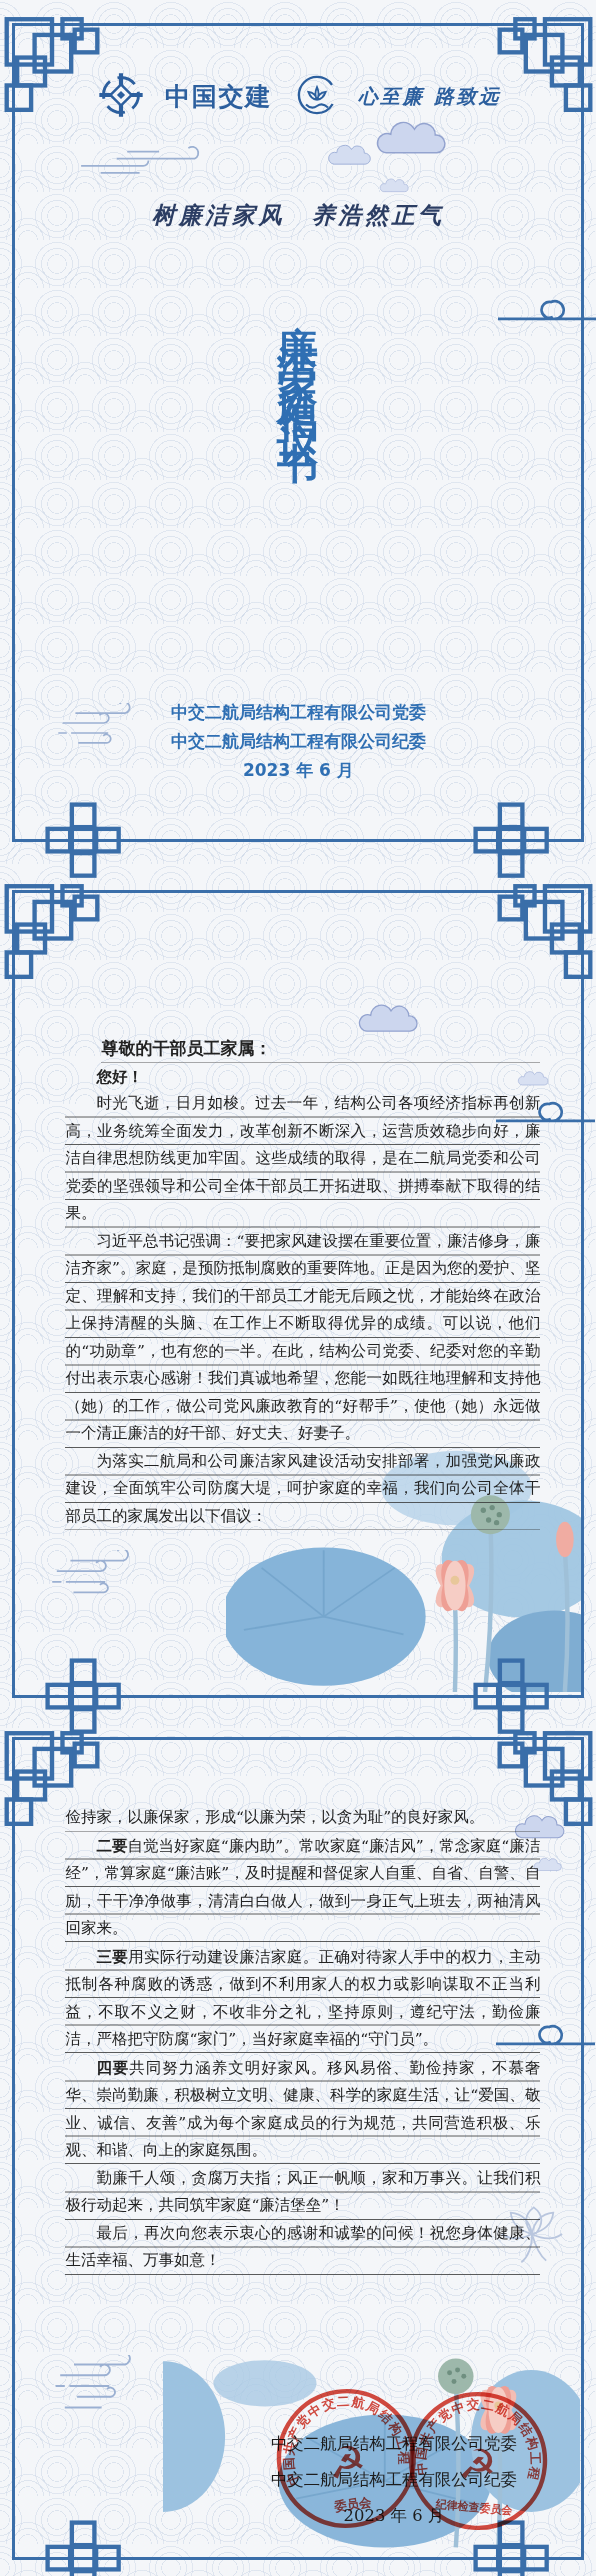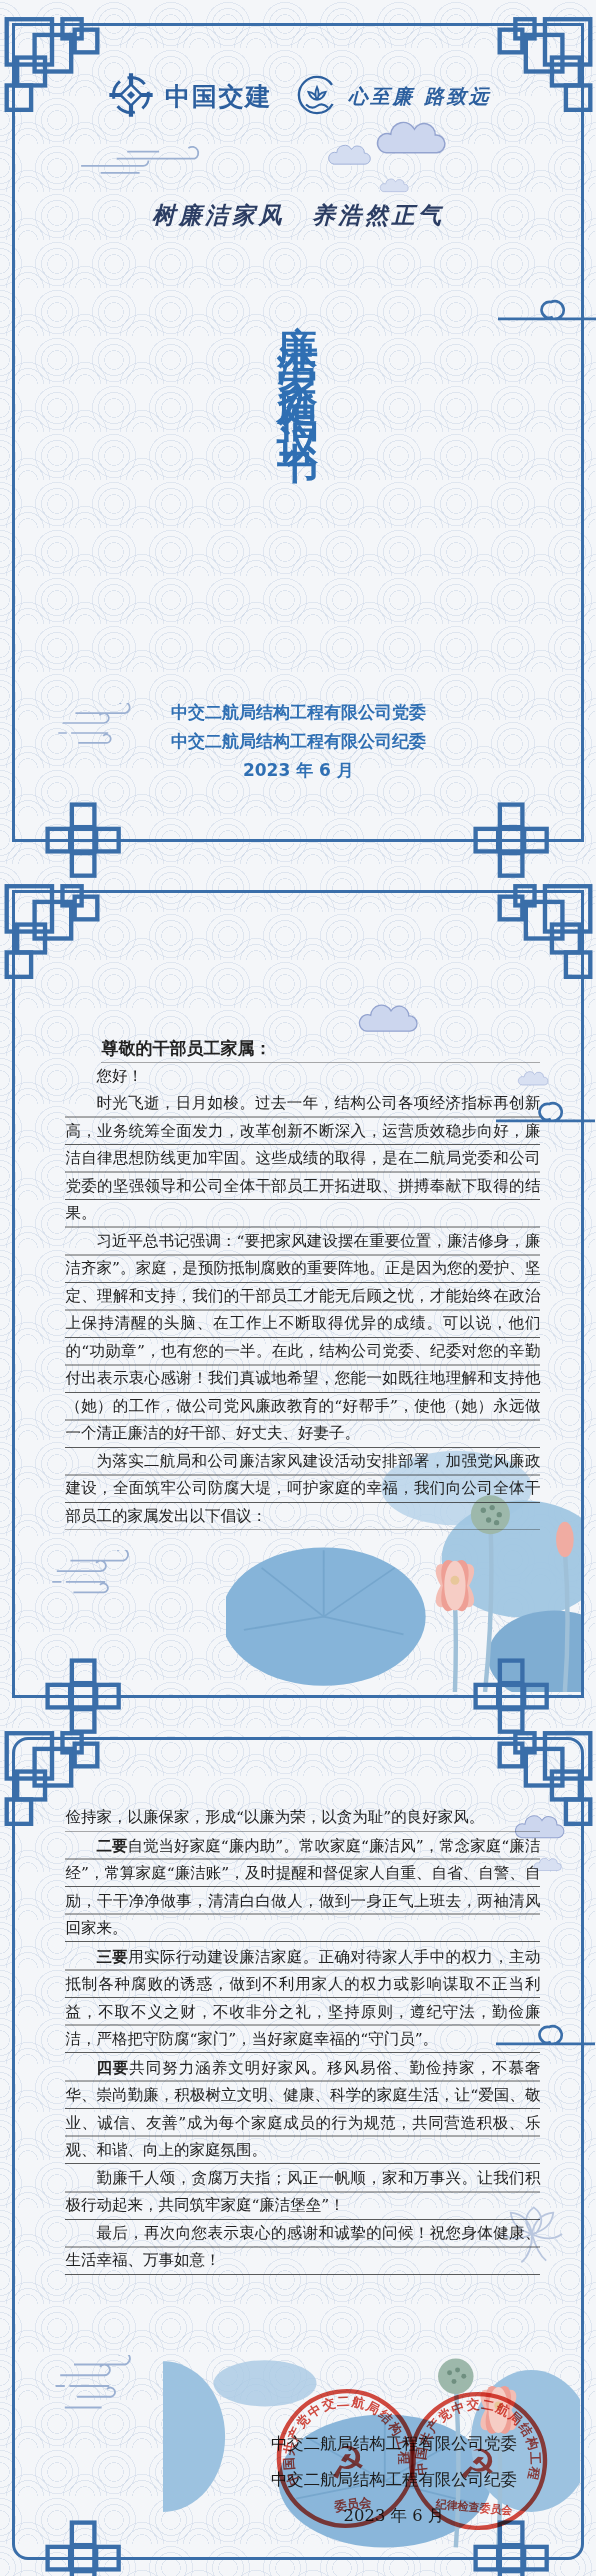--- a/index.html
+++ b/index.html
@@ -7,48 +7,48 @@
   .page{position:relative;width:597px;height:2576px;overflow:hidden;
     background-color:#f4f6f9;
     background-image:
       radial-gradient(circle at 28px 48px, transparent 9px, rgba(199,211,228,.55) 9px, rgba(199,211,228,.55) 9.8px, transparent 9.8px, transparent 15px, rgba(199,211,228,.5) 15px, rgba(199,211,228,.5) 16px, transparent 16px, transparent 21px, rgba(199,211,228,.45) 21px, rgba(199,211,228,.45) 22px, transparent 22px),
       radial-gradient(circle at 0px 24px, transparent 9px, rgba(199,211,228,.55) 9px, rgba(199,211,228,.55) 9.8px, transparent 9.8px, transparent 15px, rgba(199,211,228,.5) 15px, rgba(199,211,228,.5) 16px, transparent 16px, transparent 21px, rgba(199,211,228,.45) 21px, rgba(199,211,228,.45) 22px, transparent 22px),
       radial-gradient(circle at 57px 24px, transparent 9px, rgba(199,211,228,.55) 9px, rgba(199,211,228,.55) 9.8px, transparent 9.8px, transparent 15px, rgba(199,211,228,.5) 15px, rgba(199,211,228,.5) 16px, transparent 16px, transparent 21px, rgba(199,211,228,.45) 21px, rgba(199,211,228,.45) 22px, transparent 22px);
     background-size:57px 48px;}
   .panel{position:absolute;left:12.4px;width:572px;border:3.6px solid #3a6ea9;box-sizing:border-box;}
   #panel-cover{top:23px;height:819px;}
   #panel-letter1{top:890px;height:808px;}
-  #panel-letter2{top:1737px;height:823px;border-radius:16px;}
+  #panel-letter2{top:1737px;height:823px;}
   .corner{position:absolute;line-height:0;z-index:4;pointer-events:none;}
   .corner.tl{top:-12.4px;left:-12.4px;}
   .corner.tr{top:-12.4px;right:-12.4px;transform:scaleX(-1);}
   .corner.bl{bottom:-41px;left:30px;}
   .corner.br{bottom:-41px;right:30px;}
   .decor{position:absolute;line-height:0;pointer-events:none;}
   
   .logo-row{position:absolute;top:44px;left:0;width:100%;display:flex;justify-content:center;align-items:center;gap:23px;z-index:2;}
-  .logo-unit{display:flex;align-items:center;gap:9px;}
+  .logo-unit{display:flex;align-items:center;gap:19px;}
   .cccc-word{font-size:25px;font-weight:bold;color:#2c5f9e;letter-spacing:1.8px;}
   .callig{font-size:19.5px;font-weight:bold;font-style:italic;color:#2c5f9e;font-family:"DejaVu Serif",serif;letter-spacing:2.7px;}
   .slogan{position:absolute;top:174px;left:0;width:100%;text-align:center;font-size:23px;font-weight:bold;color:#2b3d63;letter-spacing:3.6px;z-index:2;font-family:"DejaVu Serif",serif;font-style:italic;}
   .v-title{position:absolute;top:266px;left:50%;transform:translateX(-50%);
     writing-mode:vertical-rl;text-orientation:upright;letter-spacing:19.5px;
     font-size:41px;font-weight:bold;color:#2f6fb3;z-index:2;font-family:"DejaVu Sans",sans-serif;}
   .org-block{position:absolute;top:672px;left:0;width:100%;text-align:center;z-index:2;}
   .org-block div{font-size:17px;font-weight:bold;color:#2f6fb3;line-height:29px;}
   
   .letter-heading{position:absolute;top:75px;left:36px;right:36px;text-align:center;
     font-size:18.7px;font-weight:bold;color:#2f6fb3;z-index:2;letter-spacing:0.9px;}
   .ruled{position:absolute;left:50px;right:41px;z-index:2;color:#222;
     font-family:"DejaVu Serif",serif;font-size:15.5px;line-height:27.5px;text-align:justify;}
   #panel-letter1 .ruled{top:142px;}
   #panel-letter2 .ruled{top:64px;}
   .ruled .line,.ruled .para{background-image:linear-gradient(to bottom, transparent 27px, rgba(50,50,50,.8) 27px);background-size:100% 27.5px;}
   .ruled .salutation{font-weight:bold;font-size:17px;margin-left:36px;}
-  .ruled .greeting{text-indent:2em;}
+  .ruled .greeting{text-indent:2em;font-weight:bold;}
   .ruled .para{text-indent:2em;}
   .ruled .para.noindent{text-indent:0;}
   .ruled .para b{font-weight:bold;}
   .signature{position:absolute;top:686px;right:50px;width:275px;text-align:center;z-index:3;
     font-family:"DejaVu Serif",serif;font-size:16.4px;color:#1d1d1d;line-height:36px;}
   .seal{position:absolute;z-index:5;mix-blend-mode:multiply;opacity:.92;}
   .seal.party{left:258px;top:645px;transform:rotate(-8deg);}
   .seal.discipline{left:390px;top:648px;transform:rotate(5deg);}
   .lotus{position:absolute;z-index:1;}
   #panel-letter1 .lotus{right:0;bottom:0;}

